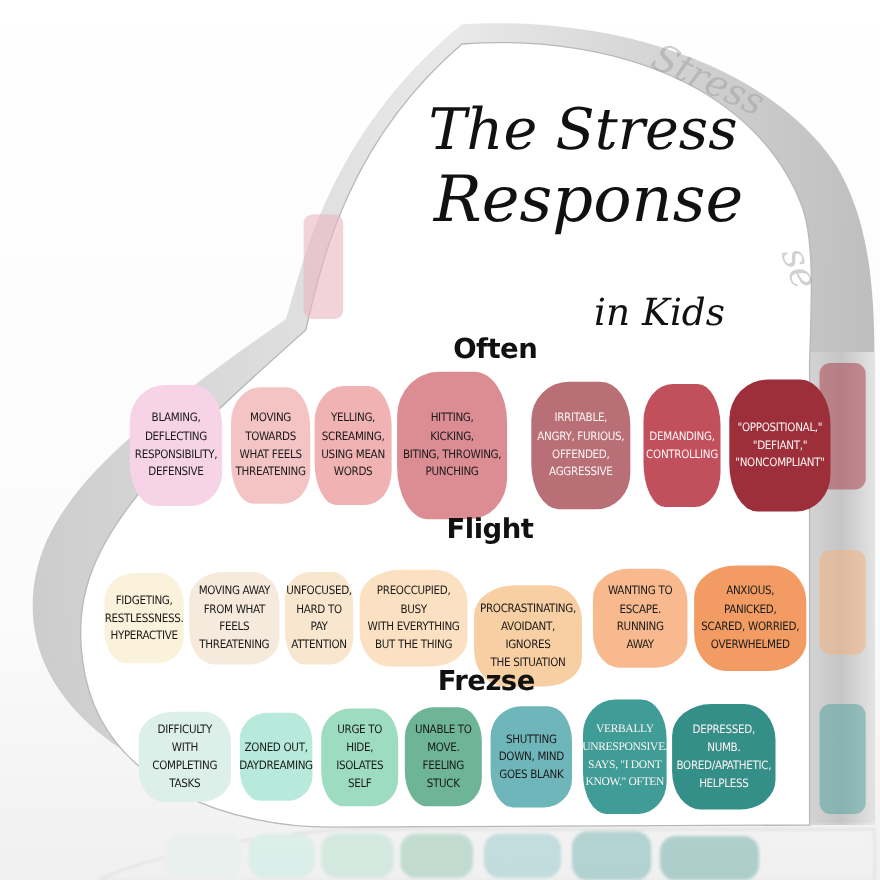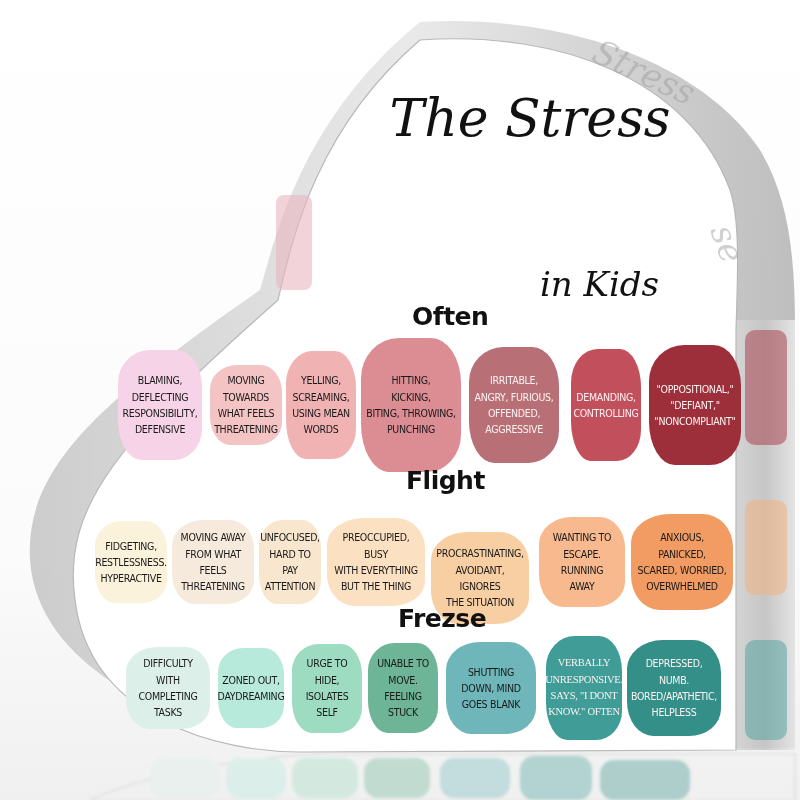--- a/index.html
+++ b/index.html
@@ -74,38 +74,39 @@
 
     <rect x="276" y="195" width="36" height="95" rx="8" fill="#eab6bf" opacity="0.6"></rect>
 
     <rect x="745" y="330" width="42" height="115" rx="10" fill="#a94650" opacity="0.55"></rect>
     <rect x="745" y="500" width="42" height="95" rx="10" fill="#f3b27e" opacity="0.55"></rect>
     <rect x="745" y="640" width="42" height="100" rx="10" fill="#3f9c96" opacity="0.45"></rect>
   </svg>
 
   <div class="title">
     <span class="l1">The Stress</span>
+    <span class="l2">Response</span>
   </div>
   <div class="subtitle">in Kids</div>
 
   <div class="section-label" style="left:412px; top:302px;">Often</div>
   <div class="row" style="left:118px; top:338px;">
     <div class="blob" style="width:84px;height:110px;background:#f6d3e6;margin-right:8px;">Blaming,
 Deflecting
 Responsibility,
 Defensive</div>
-    <div class="blob" style="width:72px;height:80px;background:#f4c4c4;margin-right:4px;">Moving
+    <div class="blob" style="width:72px;height:106px;background:#f4c4c4;margin-right:4px;">Moving
 Towards
 What Feels
 Threatening</div>
     <div class="blob" style="width:70px;height:108px;background:#f1b2b4;margin-right:5px;">Yelling,
 Screaming,
 Using Mean
 Words</div>
-    <div class="blob" style="width:100px;height:134px;background:#dc8c93;margin-right:8px;">Hitting,
+    <div class="blob" style="width:100px;height:134px;background:#dc8c93;margin-right:22px;">Hitting,
 Kicking,
 Biting, Throwing,
 Punching</div>
     <div class="blob light" style="width:90px;height:116px;background:#b86f76;margin-right:12px;">Irritable,
 Angry, Furious,
 Offended,
 Aggressive</div>
     <div class="blob light" style="width:70px;height:112px;background:#c14f5c;margin-right:8px;">Demanding,
 Controlling</div>
     <div class="blob light" style="width:92px;height:120px;background:#9c2f3a;">"Oppositional,"
@@ -144,21 +145,21 @@
 Completing
 Tasks</div>
     <div class="blob" style="width:66px;height:80px;background:#b7eadb;margin-right:8px;">Zoned Out,
 Daydreaming</div>
     <div class="blob" style="width:70px;height:89px;background:#9edcc2;margin-right:6px;">Urge To
 Hide,
 Isolates Self</div>
     <div class="blob" style="width:70px;height:90px;background:#6db596;margin-right:8px;">Unable To
 Move. Feeling
 Stuck</div>
-    <div class="blob" style="width:90px;height:92px;background:#6fb6ba;margin-right:10px;">Shutting
+    <div class="blob" style="width:74px;height:92px;background:#6fb6ba;margin-right:10px;">Shutting
 Down, Mind
 Goes Blank</div>
     <div class="blob light" style="width:76px;height:104px;background:#3f9c96;margin-right:5px;font-family:Liberation Serif, serif;">Verbally
 Unresponsive.
 Says, "I Dont
 Know." Often</div>
     <div class="blob light" style="width:94px;height:96px;background:#338f88;">Depressed, Numb.
 Bored/Apathetic,
 Helpless</div>
   </div>

